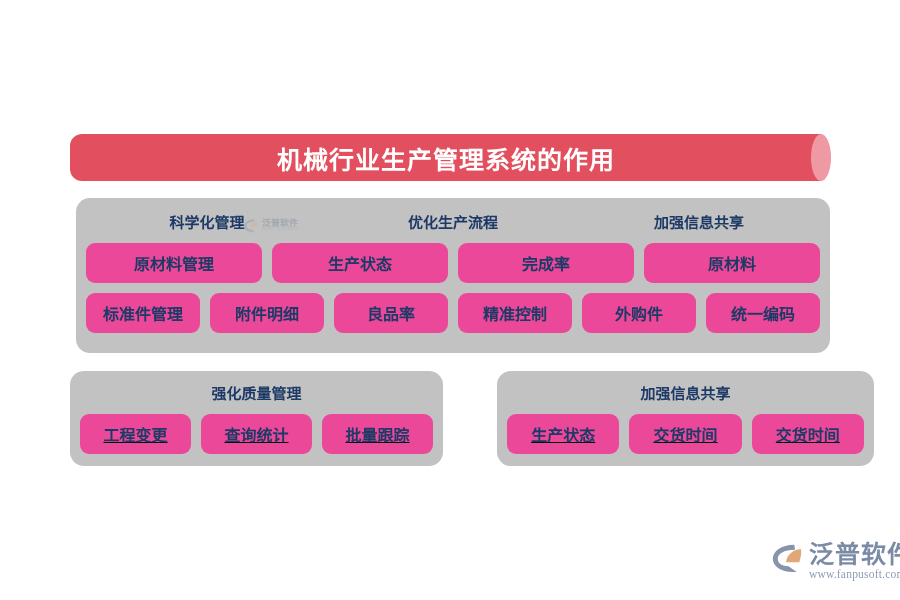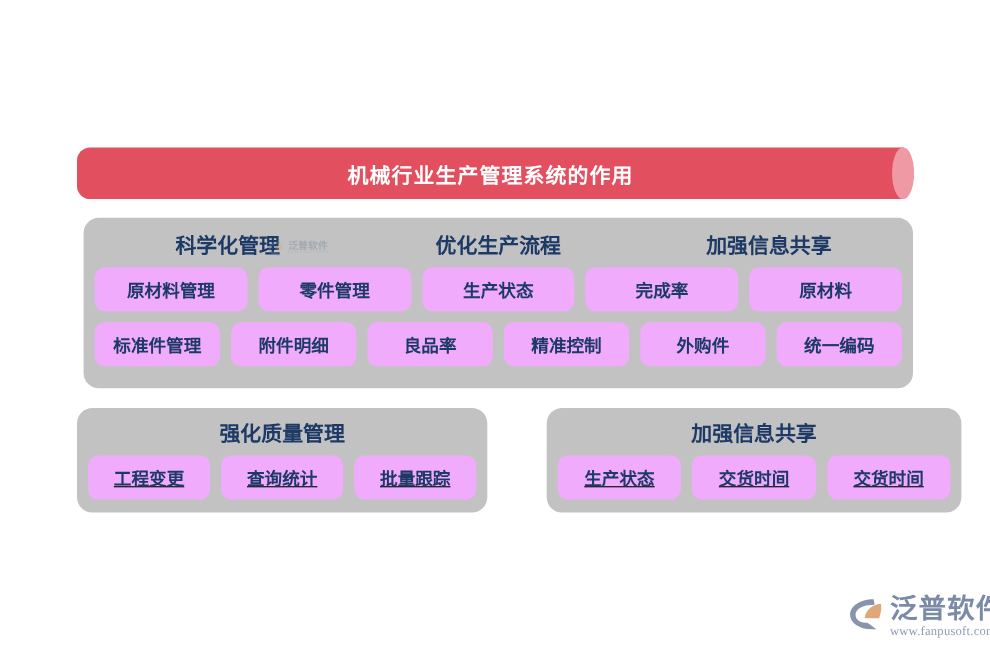--- a/index.html
+++ b/index.html
@@ -51,40 +51,40 @@
   .title-banner .title-text {
     position: absolute;
     left: 0;
     top: 0;
     width: 752px;
     height: 47px;
     display: flex;
     align-items: center;
     justify-content: center;
     color: #ffffff;
-    font-size: 19px;
+    font-size: 25px;
     font-weight: bold;
     letter-spacing: 1px;
     white-space: nowrap;
     z-index: 3;
   }
 
   
   .card {
     position: absolute;
     background: #c2c2c2;
     border-radius: 14px;
     box-sizing: border-box;
   }
   #card-top    { left: 76px;  top: 198px; width: 754px; height: 155px; }
   #card-bl     { left: 70px;  top: 371px; width: 373px; height: 95px; padding-left: 40px; }
   #card-br     { left: 453px; top: 371px; width: 377px; height: 95px; margin-left: 44px; }
   .group-header {
     color: #1d3a66;
-    font-size: 19px;
+    font-size: 15px;
     font-weight: bold;
     text-align: center;
     white-space: nowrap;
     line-height: 1;
   }
 
   
   #card-top .headers-row {
     position: absolute;
     left: 8px;
@@ -126,21 +126,21 @@
     top: 43px;
     right: 10px;
     display: flex;
     gap: 10px;
     text-decoration: underline;
   }
   .card.small .pill { flex: 1 1 0; }
 
   
   .pill {
-    background: #f0abfc;
+    background: #ec4899;
     border-radius: 9px;
     height: 40px;
     display: flex;
     align-items: center;
     justify-content: center;
     color: #1d3a66;
     font-size: 16px;
     font-weight: bold;
     white-space: nowrap;
     box-sizing: border-box;
@@ -235,21 +235,20 @@
     <div class="headers-row">
       <div class="group-header">科学化管理</div>
       <div class="group-header">优化生产流程</div>
       <div class="group-header">加强信息共享</div>
     </div>
 
     <div class="pills-grid">
 
       <div class="pill-row">
         <div class="pill">原材料管理</div>
-        <div class="pill">零件管理</div>
         <div class="pill">生产状态</div>
         <div class="pill">完成率</div>
         <div class="pill">原材料</div>
       </div>
 
       <div class="pill-row">
         <div class="pill">标准件管理</div>
         <div class="pill">附件明细</div>
         <div class="pill">良品率</div>
         <div class="pill">精准控制</div>

